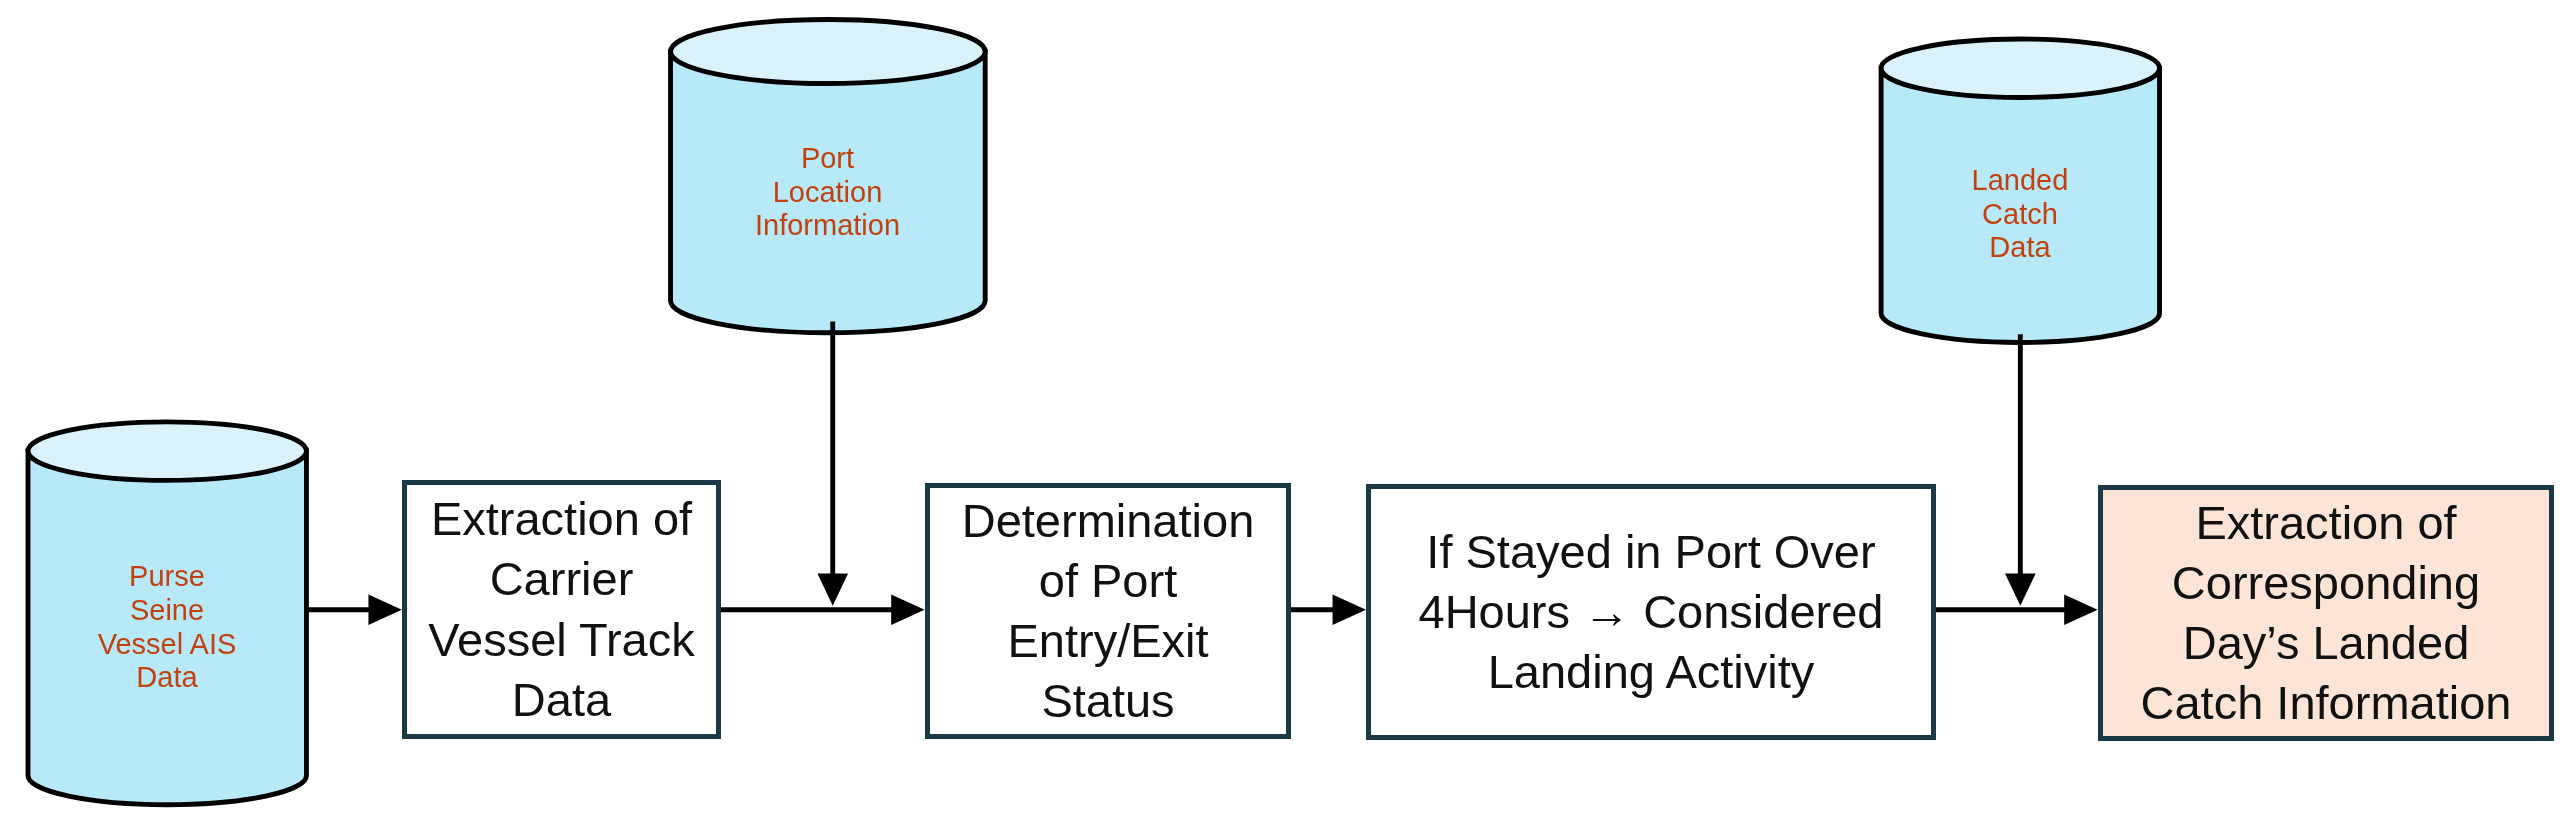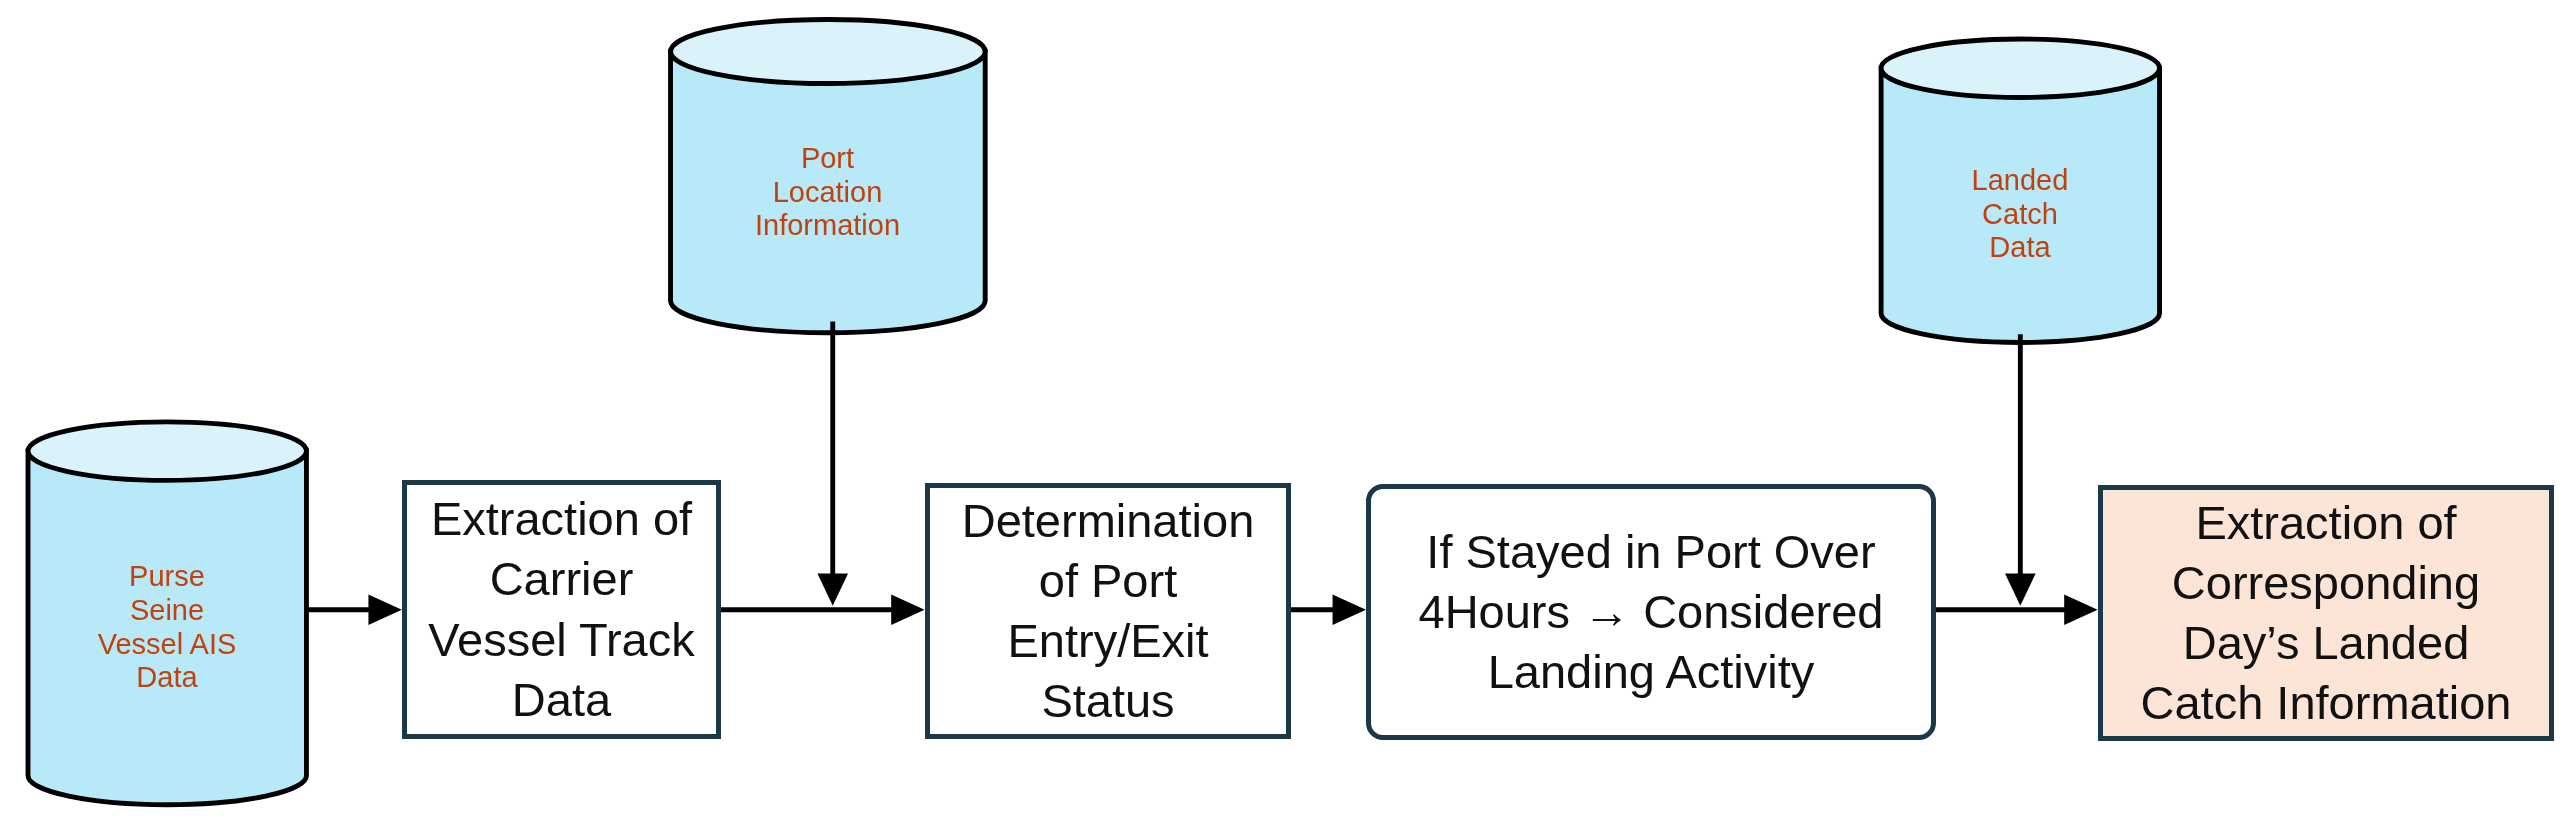--- a/index.html
+++ b/index.html
@@ -45,21 +45,21 @@
     align-items: center;
     justify-content: center;
     text-align: center;
     white-space: pre-line;
     font-size: 29px;
     line-height: 1.17;
     color: #c2410c;
   }
   #box-extract-track   { left: 402px;  top: 480px; width: 319px; height: 259px; }
   #box-port-status     { left: 925px; top: 483px; width: 366px; height: 256px; }
-  #box-landing-rule    { left: 1366px; top: 484px; width: 570px; height: 256px; border-radius: 17px; }
+  #box-landing-rule    { left: 1366px; top: 484px; width: 570px; height: 256px; }
   #box-extract-catch   { left: 2098px; top: 485px; width: 456px; height: 256px; }
   #label-ais-cylinder          { left: 28px;   top: 480px; width: 278px; height: 295px; text-align: center; }
   #label-port-location-cylinder{ left: 670px;  top: 84px; width: 315px; height: 217px; }
   #label-landed-catch-cylinder { left: 1881px; top: 108px; width: 278px; height: 213px; }
 </style>
 </head>
 <body>
 
 <div id="canvas">
 

